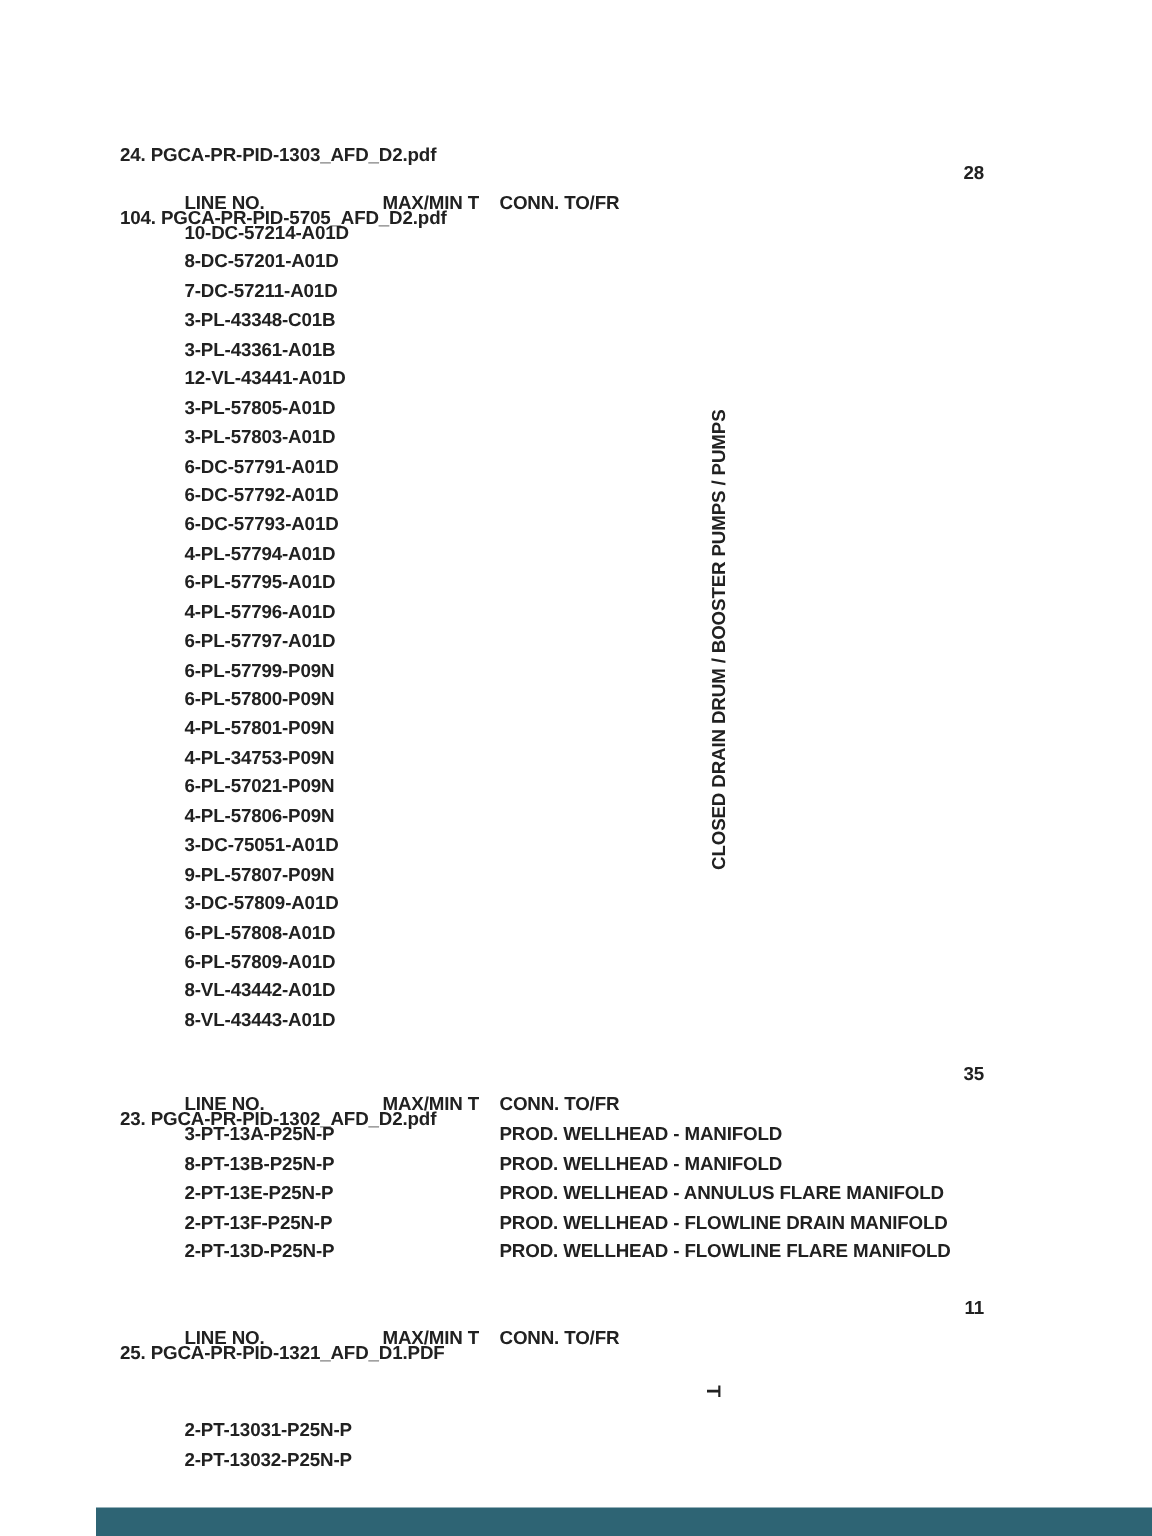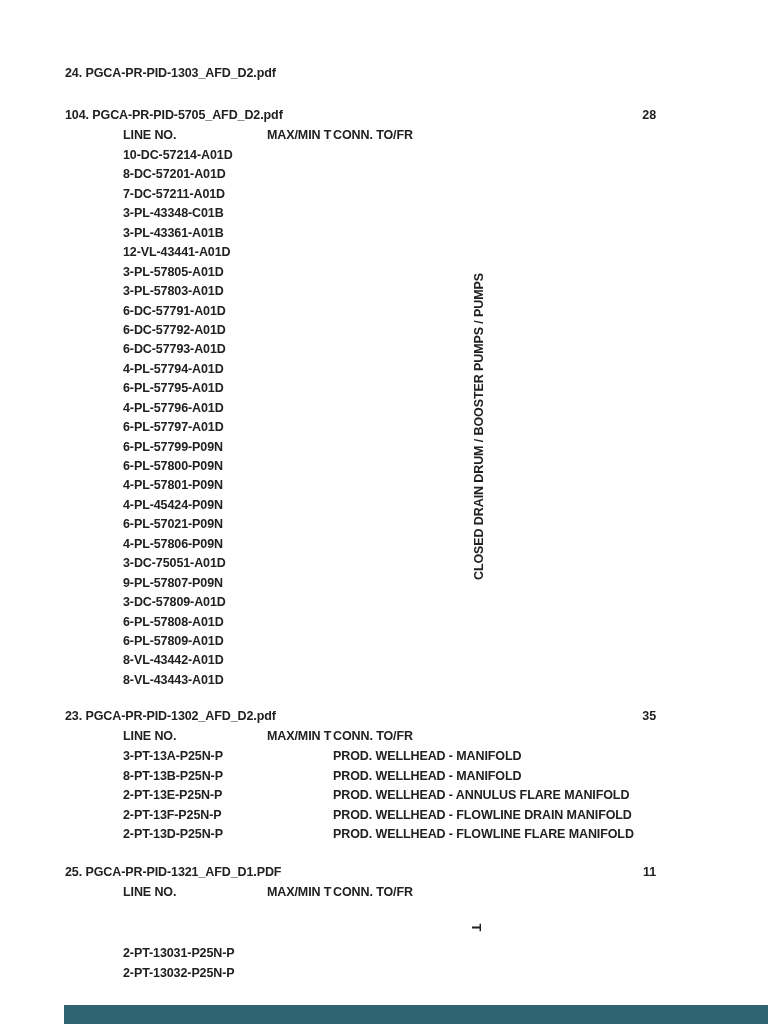--- a/index.html
+++ b/index.html
@@ -10,39 +10,39 @@
     overflow: hidden;
     font-family: "Liberation Sans", sans-serif;
     font-weight: 700;
     color: #212121;
     font-size: 12.5px;
     letter-spacing: -0.1px;
   }
   .abs { position: absolute; white-space: nowrap; }
 
   
-  .sec-title { left: 65px; }
+  .sec-title { left: 80px; margin-top: 30px; }
   .t-doc24  { top: 66px; }
   .t-doc104 { top: 108px; }
   .t-doc23  { top: 709px; }
   .t-doc25  { top: 865px; }
 
   
   .count { left: 600px; width: 56px; text-align: right; white-space: nowrap; position: absolute; }
   .c-doc104 { top: 108px; }
   .c-doc23  { top: 709px; text-align: right; }
   .c-doc25  { top: 865px; }
 
   
   .hdr-row { position: absolute; left: 123px; height: 16px; }
   .h-doc104 { top: 128px; }
   .h-doc23  { top: 729px; }
   .h-doc25  { top: 885px; }
   .hdr-row .h-line { position: absolute; left: 0; white-space: nowrap; }
-  .hdr-row .h-max  { position: absolute; left: 144px; white-space: nowrap; }
+  .hdr-row .h-max  { position: absolute; left: 132px; white-space: nowrap; }
   .hdr-row .h-conn { position: absolute; left: 210px; white-space: nowrap; }
 
   
   .lines104 { position: absolute; left: 123px; top: 146px; }
   .lines104 > div { height: 19.45px; line-height: 19.45px; white-space: nowrap; }
 
   
   .rows23 { position: absolute; left: 123px; top: 747px; }
   .rows23 .row { position: relative; height: 19.6px; line-height: 19.6px; }
   .rows23 .line { position: absolute; left: 0; white-space: nowrap; }
@@ -106,21 +106,21 @@
   <div>6-DC-57791-A01D</div>
   <div>6-DC-57792-A01D</div>
   <div>6-DC-57793-A01D</div>
   <div>4-PL-57794-A01D</div>
   <div>6-PL-57795-A01D</div>
   <div>4-PL-57796-A01D</div>
   <div>6-PL-57797-A01D</div>
   <div>6-PL-57799-P09N</div>
   <div>6-PL-57800-P09N</div>
   <div>4-PL-57801-P09N</div>
-  <div>4-PL-45424-P09N</div>
+  <div>4-PL-34753-P09N</div>
   <div>6-PL-57021-P09N</div>
   <div>4-PL-57806-P09N</div>
   <div>3-DC-75051-A01D</div>
   <div>9-PL-57807-P09N</div>
   <div>3-DC-57809-A01D</div>
   <div>6-PL-57808-A01D</div>
   <div>6-PL-57809-A01D</div>
   <div>8-VL-43442-A01D</div>
   <div>8-VL-43443-A01D</div>
 </div>

